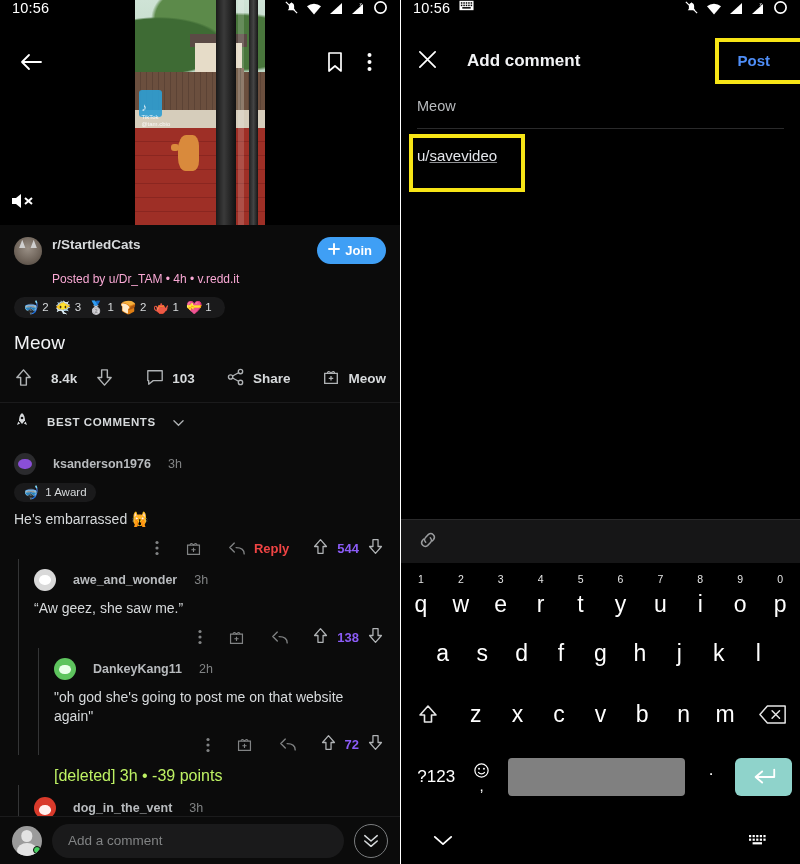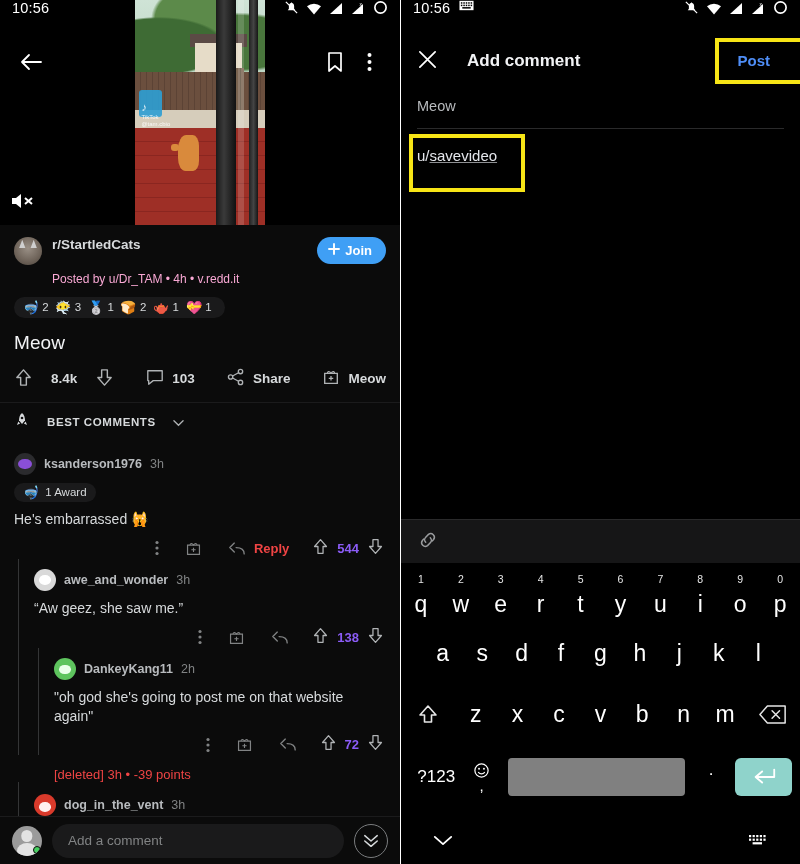--- a/index.html
+++ b/index.html
@@ -102,21 +102,21 @@
   .act-vote .cnt { color: #d7dadc; font-size: 13.5px; font-weight: 700; }
   .act-gap { width: 34px; }
 
   .sortbar { display: flex; align-items: center; gap: 17px; padding: 9px 14px 11px 14px; border-top: 1px solid #1b1b1c; }
   .sortbar .lbl { color: #d7dadc; font-size: 11.5px; font-weight: 700; letter-spacing: .6px; }
 
   .comment { padding: 10px 14px 0 14px; position: relative; }
   .comment.depth1 { padding-left: 34px; }
   .comment.depth2 { padding-left: 54px; }
   .thread-line { position: absolute; top: 0; bottom: 0; width: 1px; background: #343536; }
-  .c-head { display: flex; align-items: center; gap: 8px; }
+  .c-head { display: flex; align-items: center; gap: 17px; }
   .c-av { width: 22px; height: 22px; border-radius: 50%; flex: none; position: relative; overflow: hidden; }
   .c-av.purple { background: #2b2b2e; }
   .c-av.purple:after { content:''; position:absolute; left:20%; top:28%; width:60%; height:46%; background:#8a4fd8; border-radius:50%; }
   .c-av.white { background: #d9d9d9; }
   .c-av.white:after { content:''; position:absolute; left:24%; top:28%; width:52%; height:44%; background:#fff; border-radius:50%; }
   .c-av.green { background: #5ec45e; }
   .c-av.green:after { content:''; position:absolute; left:24%; top:32%; width:52%; height:44%; background:#eaffea; border-radius:50%; }
   .c-av.red { background: #d93a2b; }
   .c-av.red:after { content:''; position:absolute; left:24%; top:34%; width:52%; height:44%; background:#fff0ee; border-radius:50%; }
   .c-user { color: #b8bbbe; font-size: 12.5px; font-weight: 700; }
@@ -125,21 +125,21 @@
     display: inline-flex; align-items: center; gap: 6px;
     background: #1a1a1b; border-radius: 11px; padding: 3px 9px;
     margin: 8px 0 0 0; color: #d7dadc; font-size: 11.5px;
   }
   .c-text { color: #d7dadc; font-size: 14px; margin-top: 8px; line-height: 1.35; }
   .c-actions { display: flex; align-items: center; justify-content: flex-end; gap: 0; margin-top: 9px; padding-right: 2px; }
   .c-act { display: flex; align-items: center; color: #818384; cursor: pointer; padding: 0 13px; }
   .c-act .t { margin-left: 8px; font-size: 13px; font-weight: 700; color: #ef4444; }
   .c-vote { display: flex; align-items: center; gap: 8px; padding-left: 10px; }
   .c-vote .n { color: #8b5cf6; font-size: 13px; font-weight: 700; }
-  .c-deleted { color: #ef4444; font-size: 13px; padding: 12px 14px 0 54px; }
+  .c-deleted { color: #bef264; font-size: 16px; padding: 12px 14px 0 54px; }
 
   .bottombar {
     position: absolute; left: 0; right: 0; bottom: 0; height: 48px;
     background: #0b0b0b; display: flex; align-items: center; padding: 0 12px; gap: 10px;
     border-top: 1px solid #1b1b1c;
   }
   .bb-avatar { width: 30px; height: 30px; border-radius: 50%; background: #9b9b9b; position: relative; flex:none; overflow:hidden; }
   .bb-avatar:before { content:''; position:absolute; left:50%; top:16%; width:38%; height:38%; background:#e3e3e3; border-radius:50%; transform:translateX(-50%); }
   .bb-avatar:after { content:''; position:absolute; left:50%; top:58%; width:66%; height:50%; background:#e3e3e3; border-radius:50% 50% 0 0; transform:translateX(-50%); }
   .bb-online { position:absolute; right:1px; bottom:2px; width:8px; height:8px; border-radius:50%; background:#46d160; border:1.5px solid #0b0b0b; z-index:3; }

